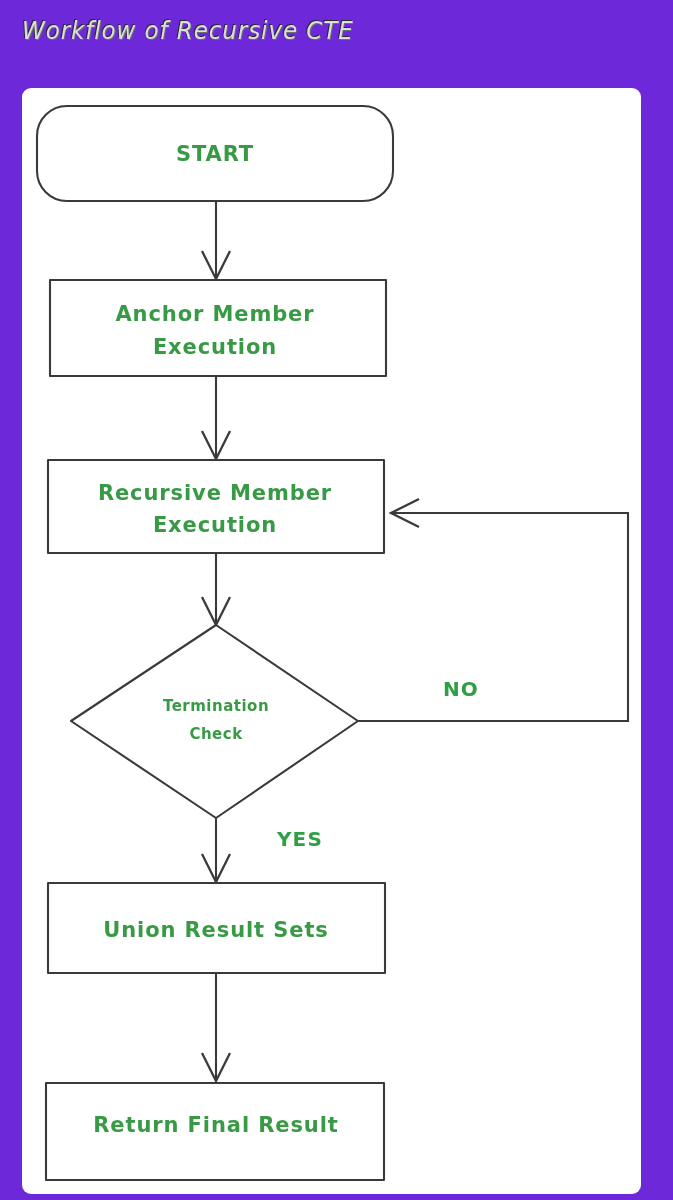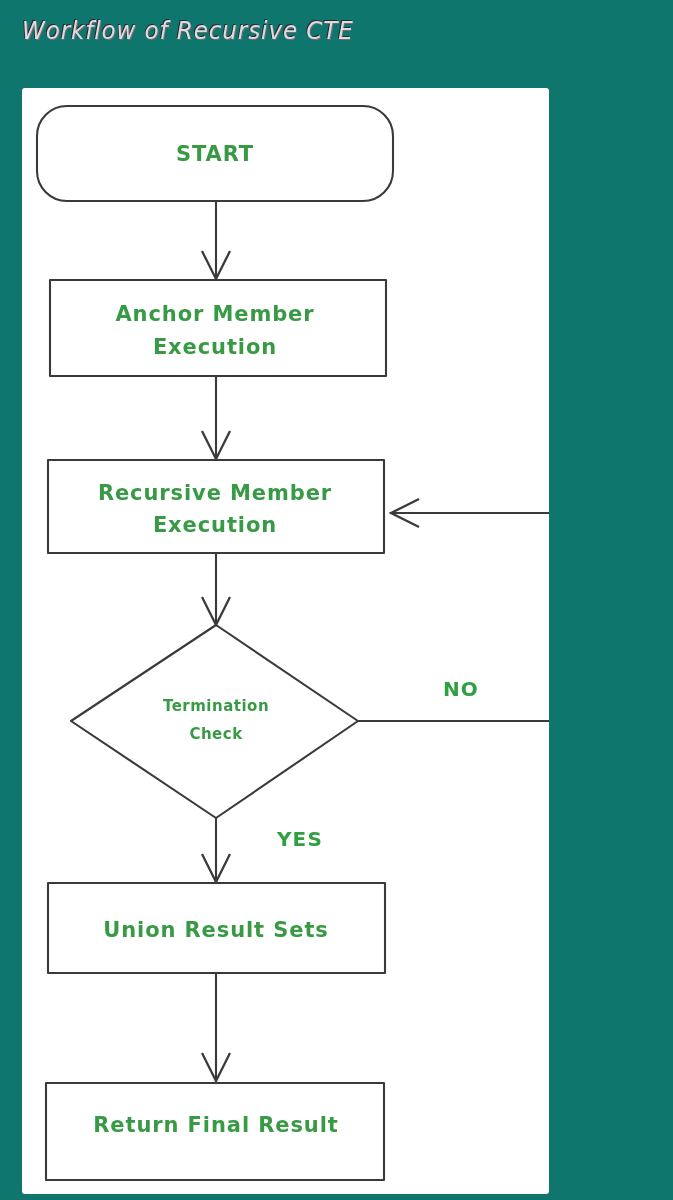--- a/index.html
+++ b/index.html
@@ -11,21 +11,21 @@
   body {
     width: 673px;
     height: 1200px;
     overflow: hidden;
     font-family: "DejaVu Sans", sans-serif;
   }
   #screen {
     position: relative;
     width: 673px;
     height: 1200px;
-    background: #0f766e;
+    background: #6d28d9;
     overflow: hidden;
   }
   #title {
     position: absolute;
     left: 22px;
     top: 16px;
     font-family: "DejaVu Sans", sans-serif;
     font-style: italic;
     font-weight: 400;
     font-size: 25px;
@@ -33,24 +33,24 @@
     color: #dcdce0;
     white-space: nowrap;
     text-shadow: 1px 1px 0 #6e6e74, -1px -1px 0 #2a2a2e;
     transform: scaleX(0.92);
     transform-origin: left center;
   }
   #canvas-panel {
     position: absolute;
     left: 22px;
     top: 88px;
-    width: 527px;
+    width: 619px;
     height: 1106px;
     background: #ffffff;
-    border-radius: 3px;
+    border-radius: 9px;
     overflow: hidden;
   }
   #flow-svg {
     position: absolute;
     left: 0;
     top: 0;
     width: 619px;
     height: 1106px;
     display: block;
   }

